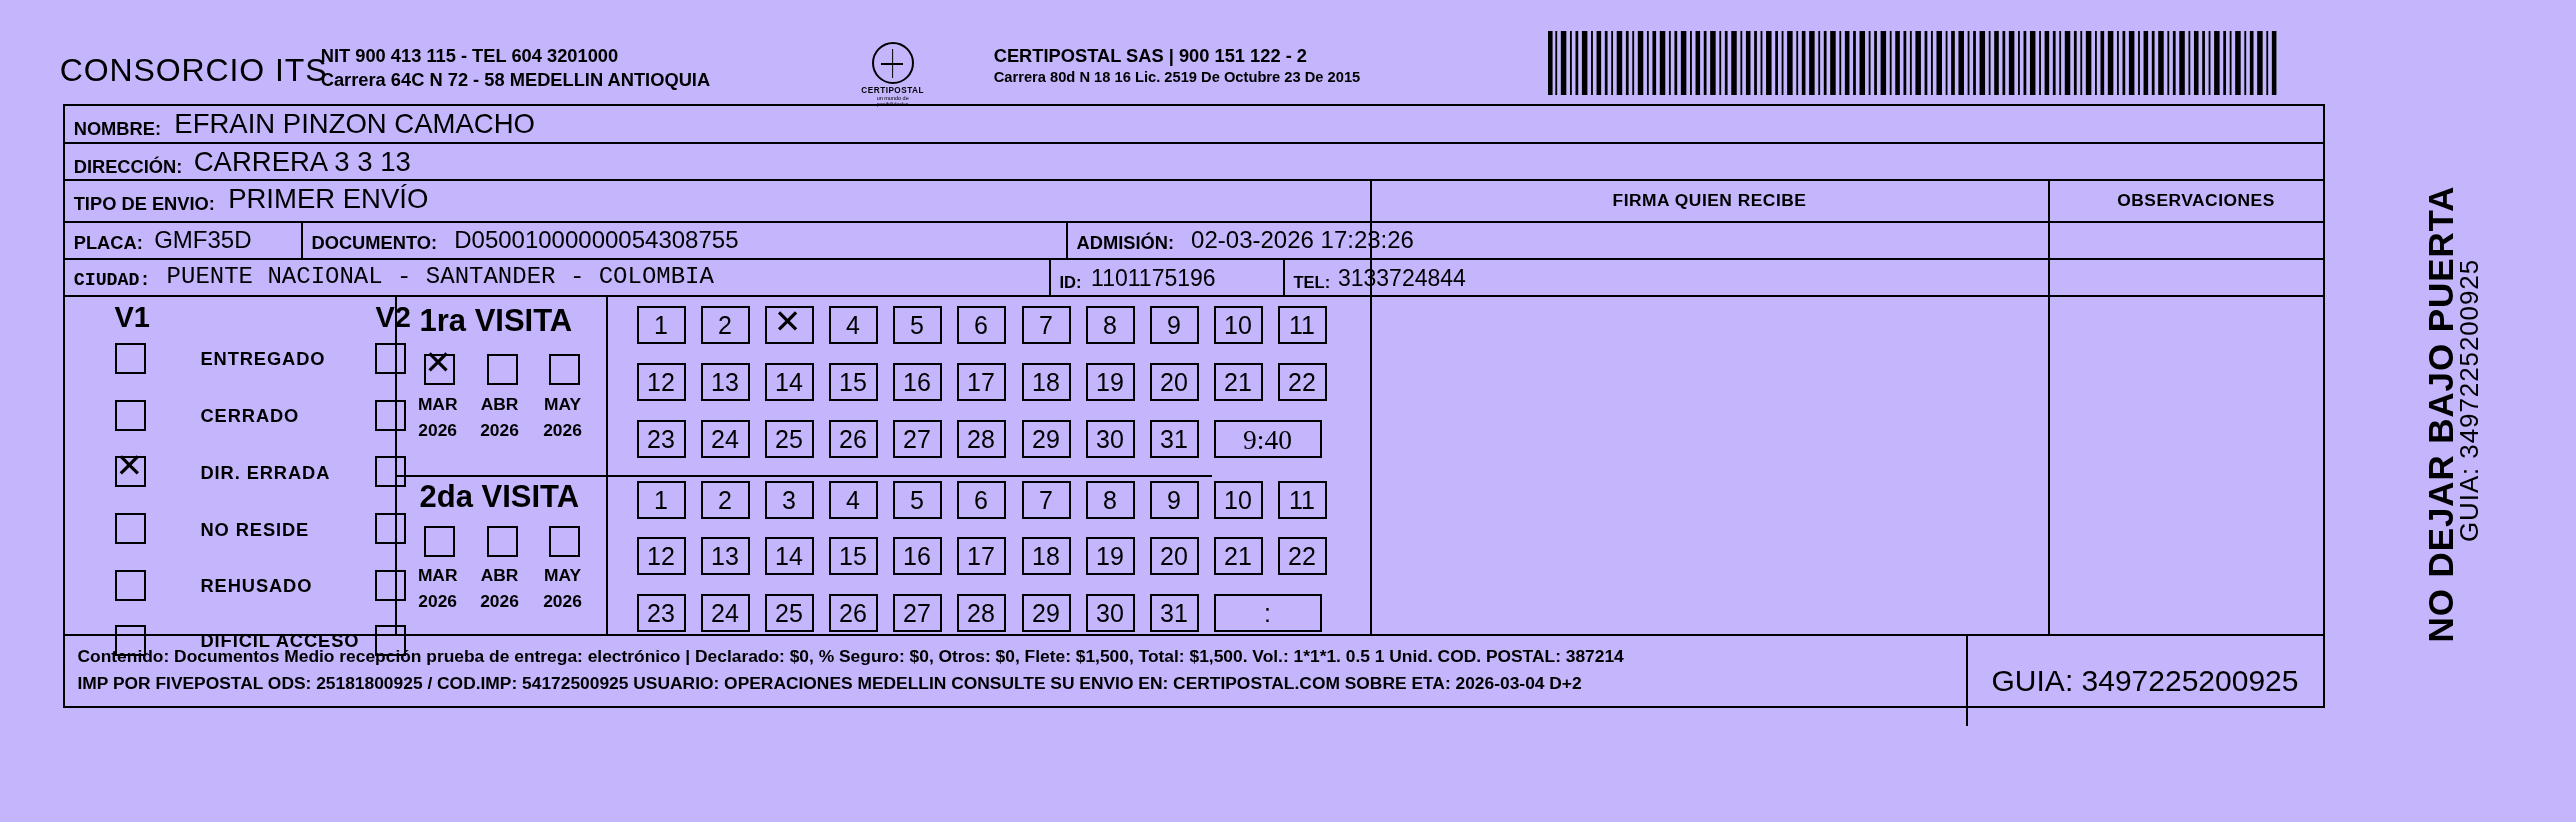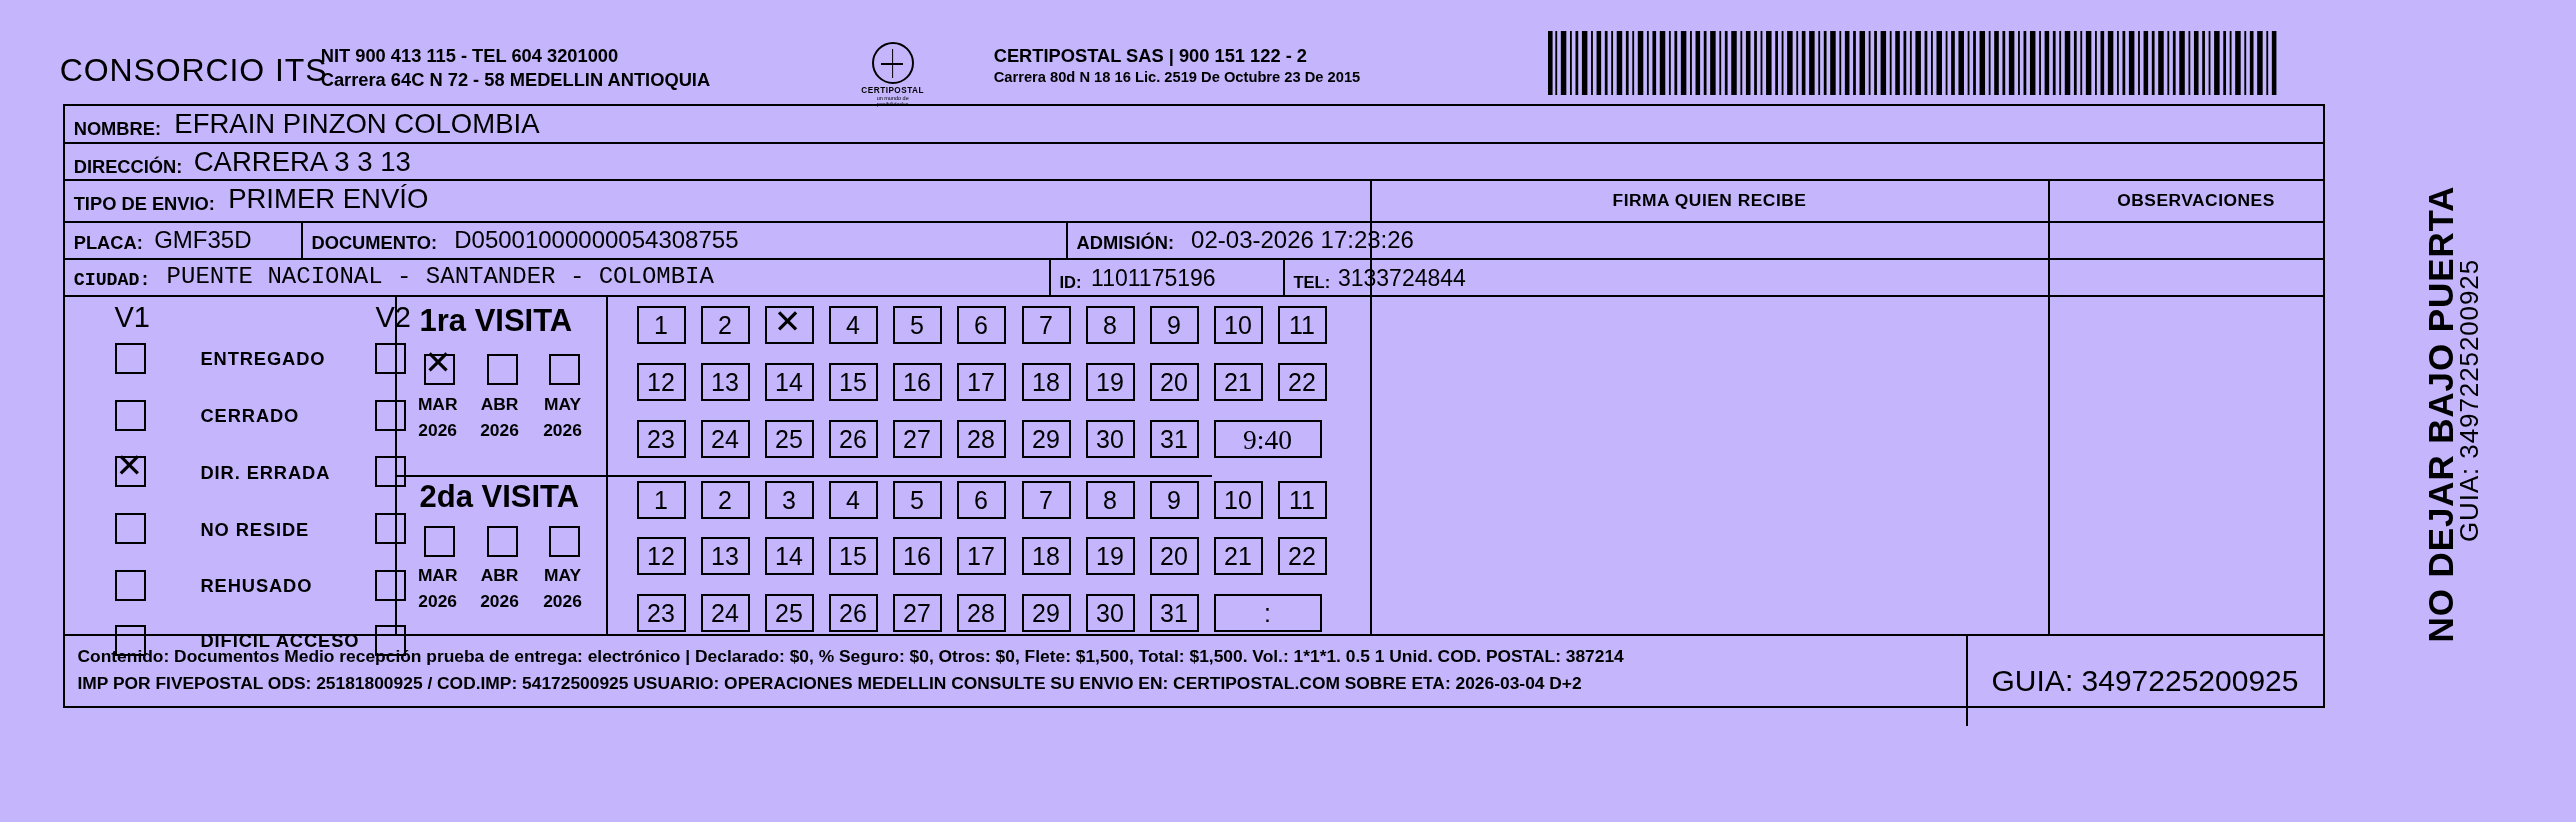--- a/index.html
+++ b/index.html
@@ -38,21 +38,21 @@
   .cellline{position:absolute;top:0;bottom:0;width:2.7px;background:#000;}
 
   
   .firma{position:absolute;left:1305px;top:0;width:678px;height:100%;box-sizing:border-box;border-left:2.7px solid #000;}
   .obs{position:absolute;left:1983px;top:0;width:275px;height:100%;box-sizing:border-box;border-left:2.7px solid #000;padding-left:20px;}
   .colhdr{font-size:17.4px;font-weight:bold;text-align:center;padding-top:9.2px;letter-spacing:0.5px;}
 
   
   .grid{position:relative;height:339px;border-bottom:2.7px solid #000;box-sizing:border-box;}
   .v12{position:absolute;left:0;top:0;width:330px;height:100%;}
-  .vcolh{position:absolute;font-size:29px;font-weight:normal;text-align:center;}
+  .vcolh{position:absolute;font-size:29px;font-weight:bold;text-align:center;}
   .cb{width:31px;height:31px;border:2.7px solid #000;box-sizing:border-box;position:absolute;}
   .cbx{position:absolute;font-size:31px;line-height:27.5px;font-weight:normal;}
   .optlab{position:absolute;font-size:18.3px;font-weight:bold;letter-spacing:0.9px;}
 
   .visitblk{position:absolute;top:0;width:815px;height:100%;}
   .vsep{position:absolute;left:330px;top:0;bottom:0;width:2.7px;background:#000;}
   .vtitle{font-size:31px;font-weight:bold;position:absolute;}
   .mlab{position:absolute;font-size:17.4px;font-weight:bold;text-align:center;width:64px;}
 
   .numbox{position:absolute;width:49px;height:38px;border:2.7px solid #000;box-sizing:border-box;font-size:25px;text-align:center;line-height:35px;font-weight:normal;}
@@ -202,21 +202,21 @@
           <rect x="790" y="0" width="5" height="70"></rect>
         </g>
       </svg>
     </div>
   </div>
 
   <div class="body">
 
     <div class="row r1 rowpad">
       <span class="lbl">NOMBRE:</span>
-      <span class="val" style="margin-left:9.2px;">EFRAIN PINZON COLOMBIA</span>
+      <span class="val" style="margin-left:9.2px;">EFRAIN PINZON CAMACHO</span>
     </div>
 
     <div class="row r2 rowpad">
       <span class="lbl">DIRECCIÓN:</span>
       <span class="val" style="margin-left:7.3px;">CARRERA 3 3 13</span>
     </div>
 
     <div class="row r3">
       <div style="padding:1.8px 0 1.8px 9.2px;">
         <span class="lbl">TIPO DE ENVIO:</span>

